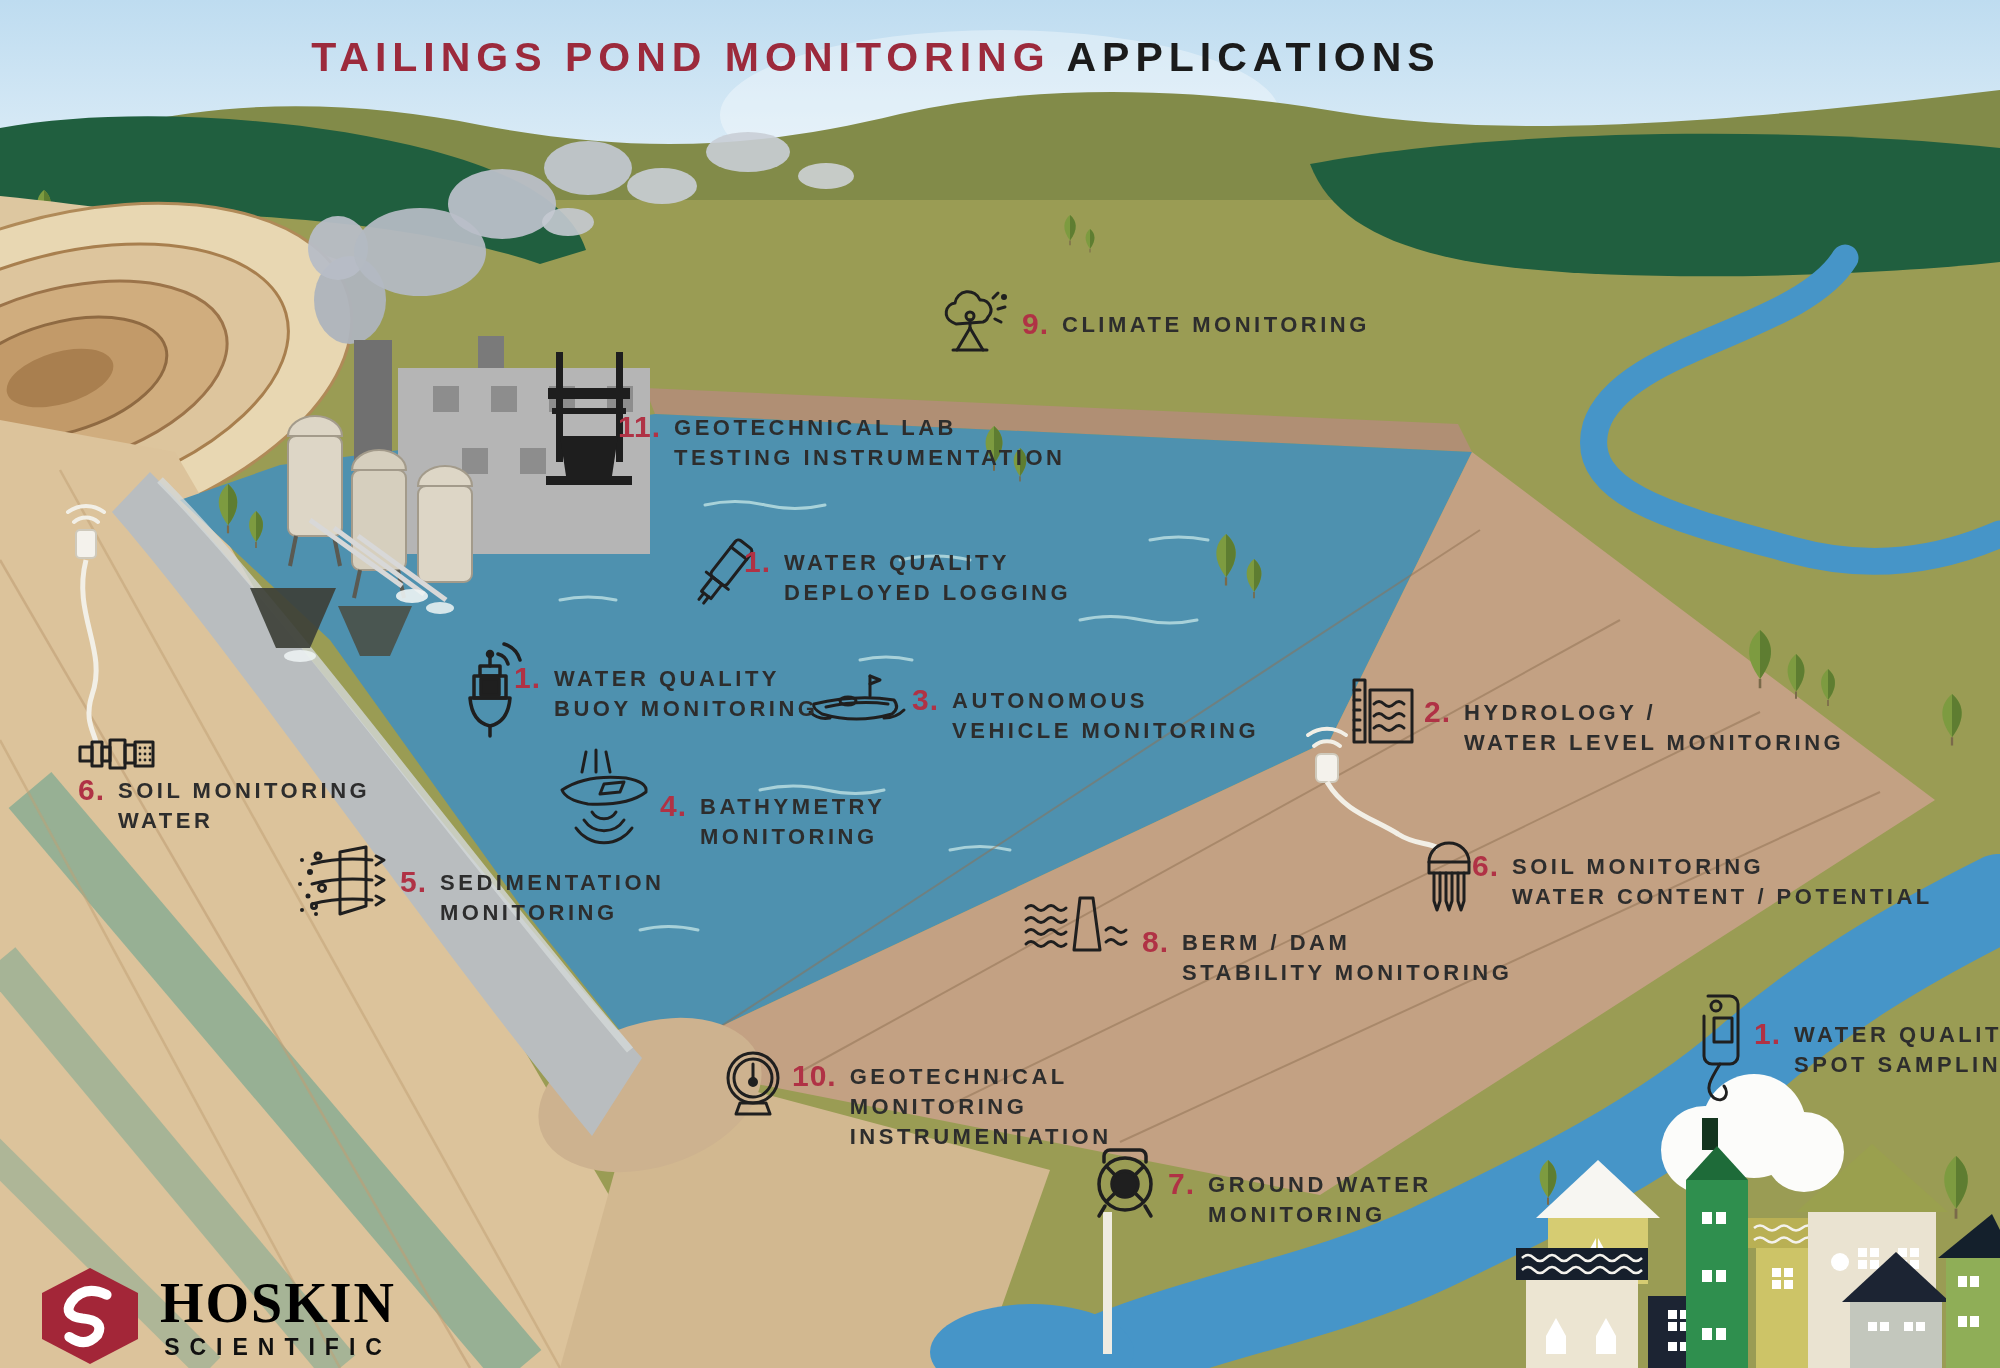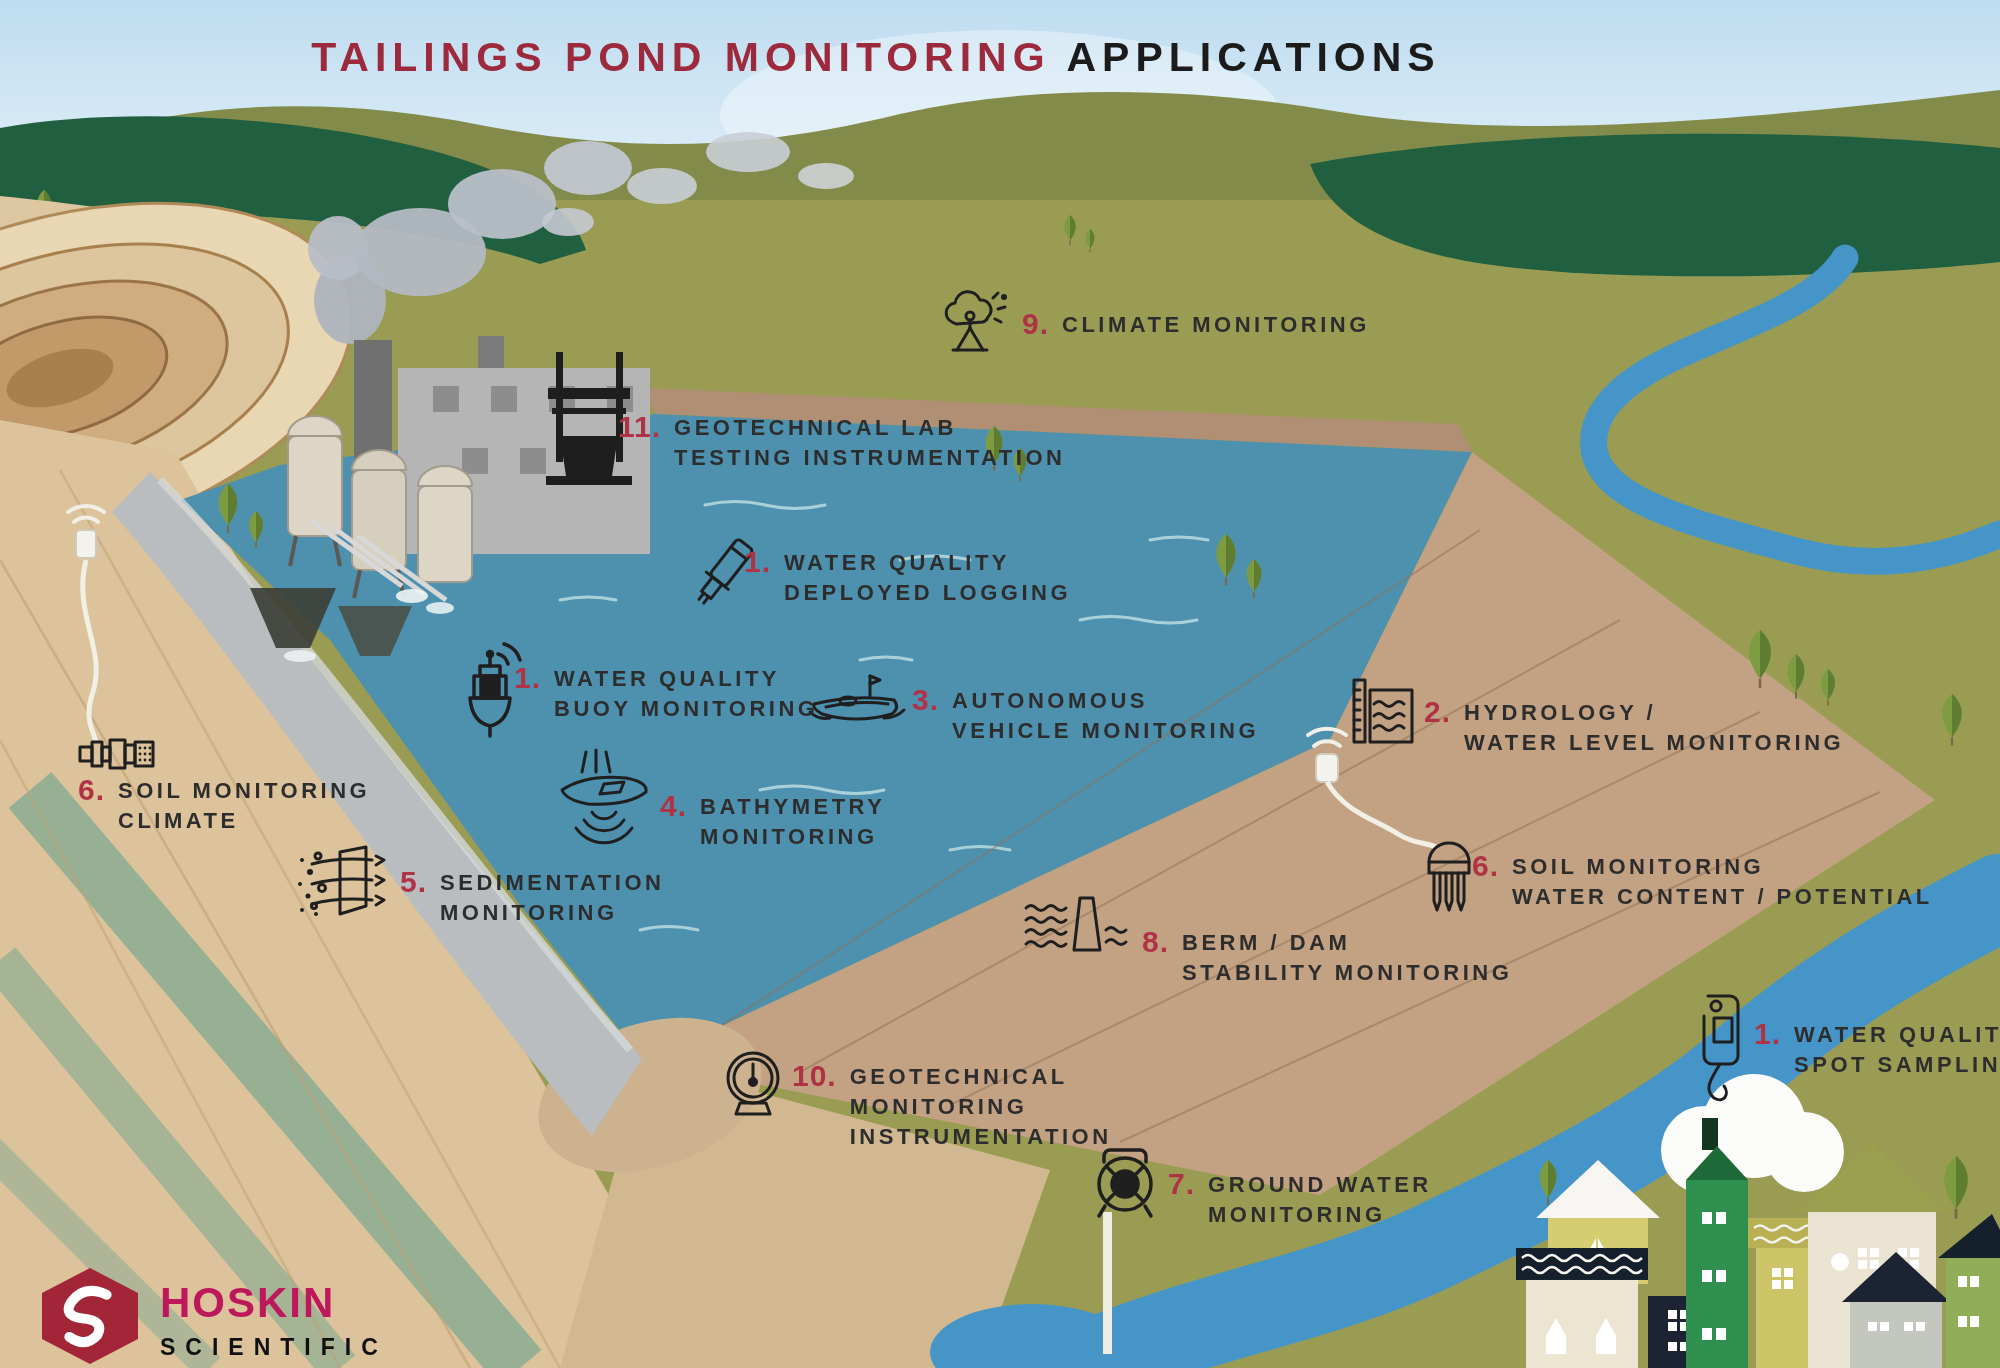--- a/index.html
+++ b/index.html
@@ -13,21 +13,21 @@
   .label{position:absolute;display:flex;align-items:flex-start;white-space:nowrap;}
   .label .num{font-size:30px;line-height:28px;color:#b03245;font-weight:600;
               margin-right:13px;letter-spacing:1px;}
   .label .lines{display:flex;flex-direction:column;}
   .label .ln{display:block;font-size:22px;line-height:30px;letter-spacing:3.5px;
              color:#2d2d2d;font-weight:600;}
   .icon{position:absolute;}
   .icon svg{display:block;}
   .logo{position:absolute;left:36px;top:1266px;display:flex;align-items:flex-start;}
   .logo-text{margin-left:16px;margin-top:10px;}
-  .logo-name{font-size:42px;font-weight:800;letter-spacing:2px;color:#be185d;line-height:54px;}
+  .logo-name{font-size:56px;font-weight:800;letter-spacing:2px;color:#000000;line-height:54px;font-family:Liberation Serif, serif;}
   .logo-sub{font-size:23px;font-weight:700;letter-spacing:10px;color:#101010;margin-top:4px;text-align:center;}
 </style>
 </head>
 <body>
 
 <div id="canvas">
 
   <svg id="scene" viewBox="0 0 2000 1368">
     <defs>
       <linearGradient id="sky" x1="0" y1="0" x2="0" y2="1">
@@ -523,21 +523,21 @@
     <span class="lines">
         <span class="ln">HYDROLOGY /</span>
         <span class="ln">WATER LEVEL MONITORING</span>
       </span>
   </div>
 
   <div class="label" style="left:78px;top:776px">
     <span class="num">6.</span>
     <span class="lines">
         <span class="ln">SOIL MONITORING</span>
-        <span class="ln">CLIMATE</span>
+        <span class="ln">WATER</span>
       </span>
   </div>
 
   <div class="label" style="left:660px;top:792px">
     <span class="num">4.</span>
     <span class="lines">
         <span class="ln">BATHYMETRY</span>
         <span class="ln">MONITORING</span>
       </span>
   </div>

